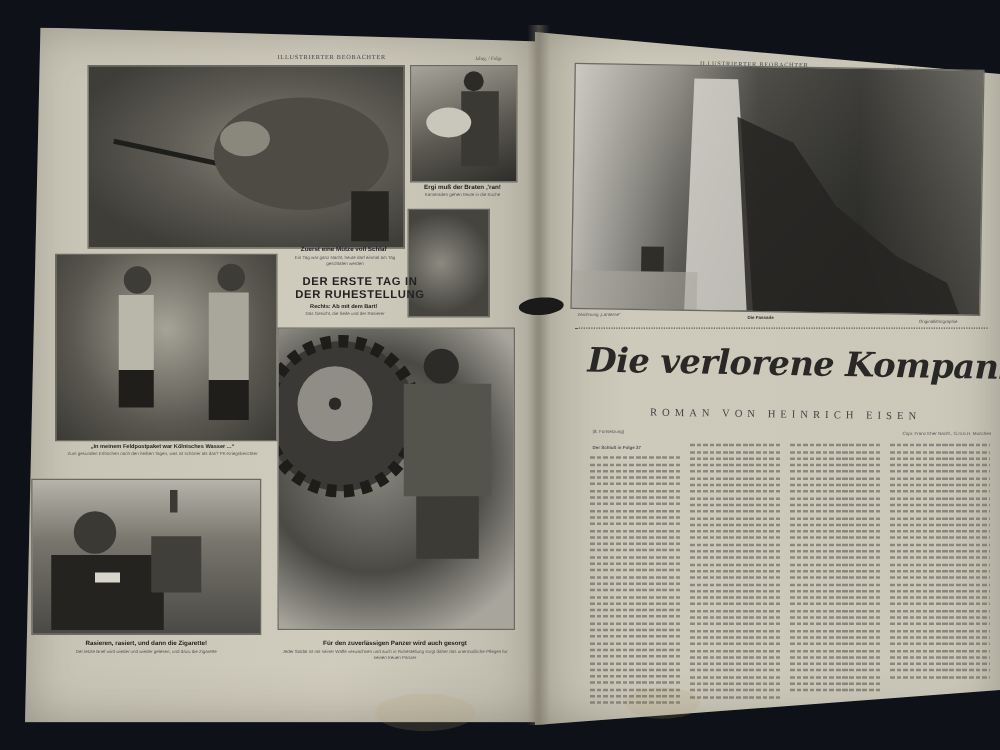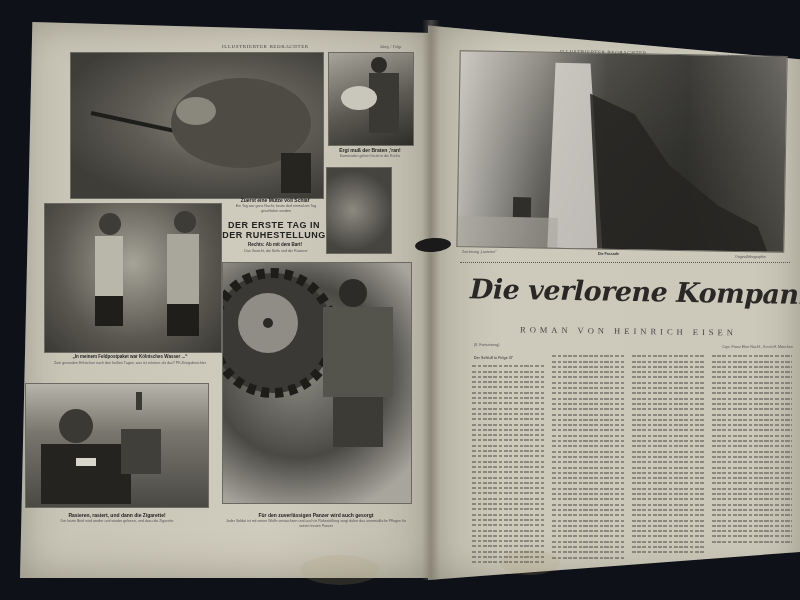--- a/index.html
+++ b/index.html
@@ -117,21 +117,21 @@
     <ellipse cx="30" cy="45" rx="18" ry="12" fill="#c9c6bb"></ellipse>
   </svg>
 </div>
 <div class="cap-bold" style="left:328px;top:147px;width:84px;">Ergi muß der Braten ‚'ran!</div>
 <div class="cap-small" style="left:328px;top:154px;width:84px;">Kameraden gehen heute in die Küche</div>
 
 <div class="photo ph3" style="left:326px;top:167px;width:64px;height:85px;"></div>
 
 <div class="cap-bold" style="left:225px;top:197px;width:100px;">Zuerst eine Mütze voll Schlaf</div>
 <div class="cap-small" style="left:228px;top:204px;width:96px;">Ein Tag war ganz Nacht, heute darf einmal am Tag geschlafen werden</div>
-<div class="headline" style="left:222px;top:220px;width:104px;">
+<div class="headline" style="left:236px;top:220px;width:104px;">
   <div>DER ERSTE TAG IN</div>
   <div>DER RUHESTELLUNG</div>
 </div>
 <div class="cap-bold" style="left:225px;top:242px;width:100px;font-size:4.5px;">Rechts: Ab mit dem Bart!</div>
 <div class="cap-small" style="left:228px;top:249px;width:96px;">Das Gesicht, die Seife und der Rasierer</div>
 
 <div class="photo ph4" style="left:44px;top:203px;width:176px;height:148px;">
   <svg width="176" height="148">
     <circle cx="65" cy="20" r="11" fill="#3d3c37"></circle>
     <rect x="50" y="32" width="28" height="60" fill="#b9b6aa"></rect>

